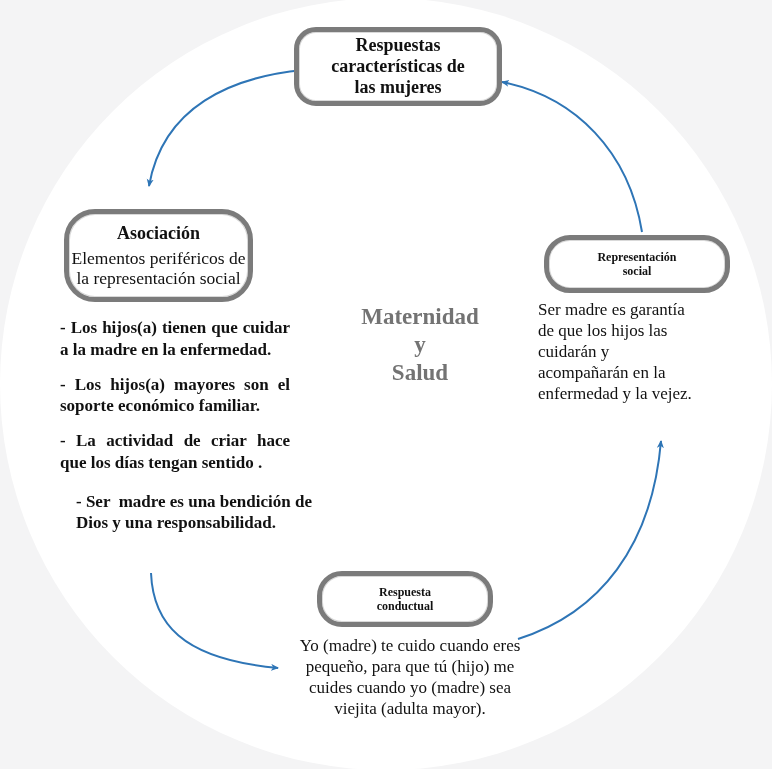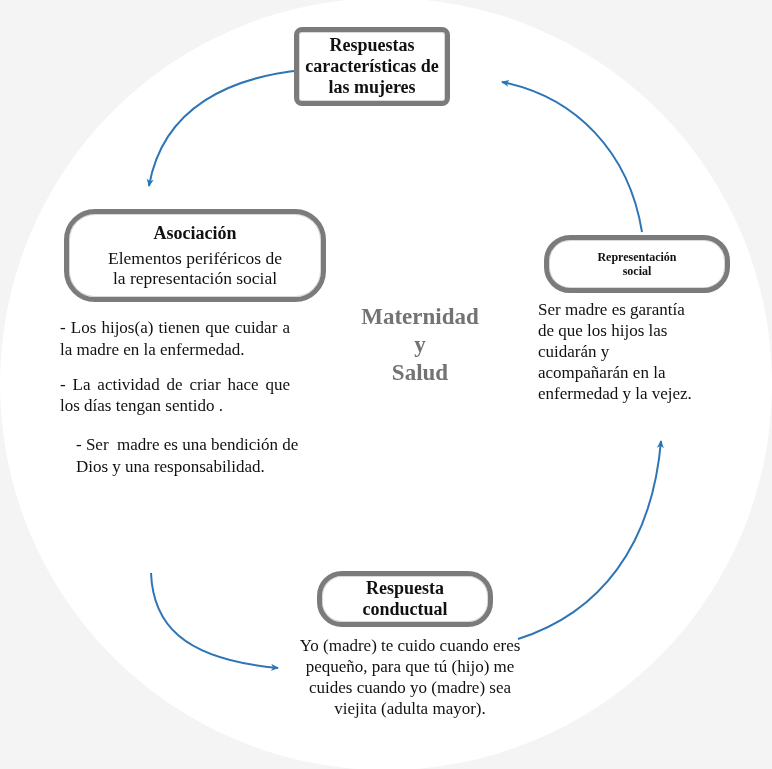--- a/index.html
+++ b/index.html
@@ -33,24 +33,24 @@
     flex-direction: column;
     align-items: center;
     justify-content: center;
     text-align: center;
     font-weight: bold;
     line-height: 1.18;
   }
   .pre { white-space: pre-line; }
   .prewrap { white-space: pre-wrap; }
 
-  .node-top    { left: 294px; top: 27px;  width: 156px; height: 79px; border-radius: 8px; font-size: 18px; }
-  .node-left   { left: 64px;  top: 209px; width: 262px; height: 93px; border-radius: 31px; font-size: 18px; }
+  .node-top    { left: 294px; top: 27px;  width: 208px; height: 79px; border-radius: 22px; font-size: 18px; }
+  .node-left   { left: 64px;  top: 209px; width: 189px; height: 93px; border-radius: 31px; font-size: 18px; }
   .node-right  { left: 544px; top: 235px; width: 186px; height: 58px; border-radius: 26px; font-size: 12px; }
-  .node-bottom { left: 317px; top: 571px; width: 176px; height: 56px; border-radius: 25px; font-size: 18px; }
+  .node-bottom { left: 317px; top: 571px; width: 176px; height: 56px; border-radius: 25px; font-size: 12px; }
 
   .node-left .subtitle {
     font-weight: normal;
     font-size: 17.5px;
     margin-top: 4px;
     line-height: 1.15;
   }
 
   .center-title {
     position: absolute;
@@ -63,21 +63,21 @@
     line-height: 1.22;
   }
 
   .left-list {
     position: absolute;
     left: 60px; top: 317px;
     width: 230px;
     font-size: 17px;
     line-height: 1.28;
   }
-  .left-list .item { text-align: justify; margin-bottom: 13px; }
+  .left-list .item { text-align: justify; margin-bottom: 13px; font-weight: bold; }
   .left-list .item.last {
     text-align: left;
     width: 262px;
     margin-left: 16px;
     margin-top: 17px;
   }
 
   .right-text {
     position: absolute;
     left: 538px; top: 299px;
@@ -135,20 +135,21 @@
   <div class="pre">Respuesta
 conductual</div>
 </div>
 
 <div class="center-title pre">Maternidad
 y
 Salud</div>
 
 <div class="left-list">
   <div class="item">- Los hijos(a) tienen que cuidar a la madre en la enfermedad.</div>
+  <div class="item">- Los hijos(a) mayores son el soporte económico familiar.</div>
   <div class="item">- La actividad de criar hace que los días tengan sentido .</div>
   <div class="item last prewrap">- Ser  madre es una bendición de
 Dios y una responsabilidad.</div>
 </div>
 
 <div class="right-text pre">Ser madre es garantía
 de que los hijos las
 cuidarán y
 acompañarán en la
 enfermedad y la vejez.</div>

